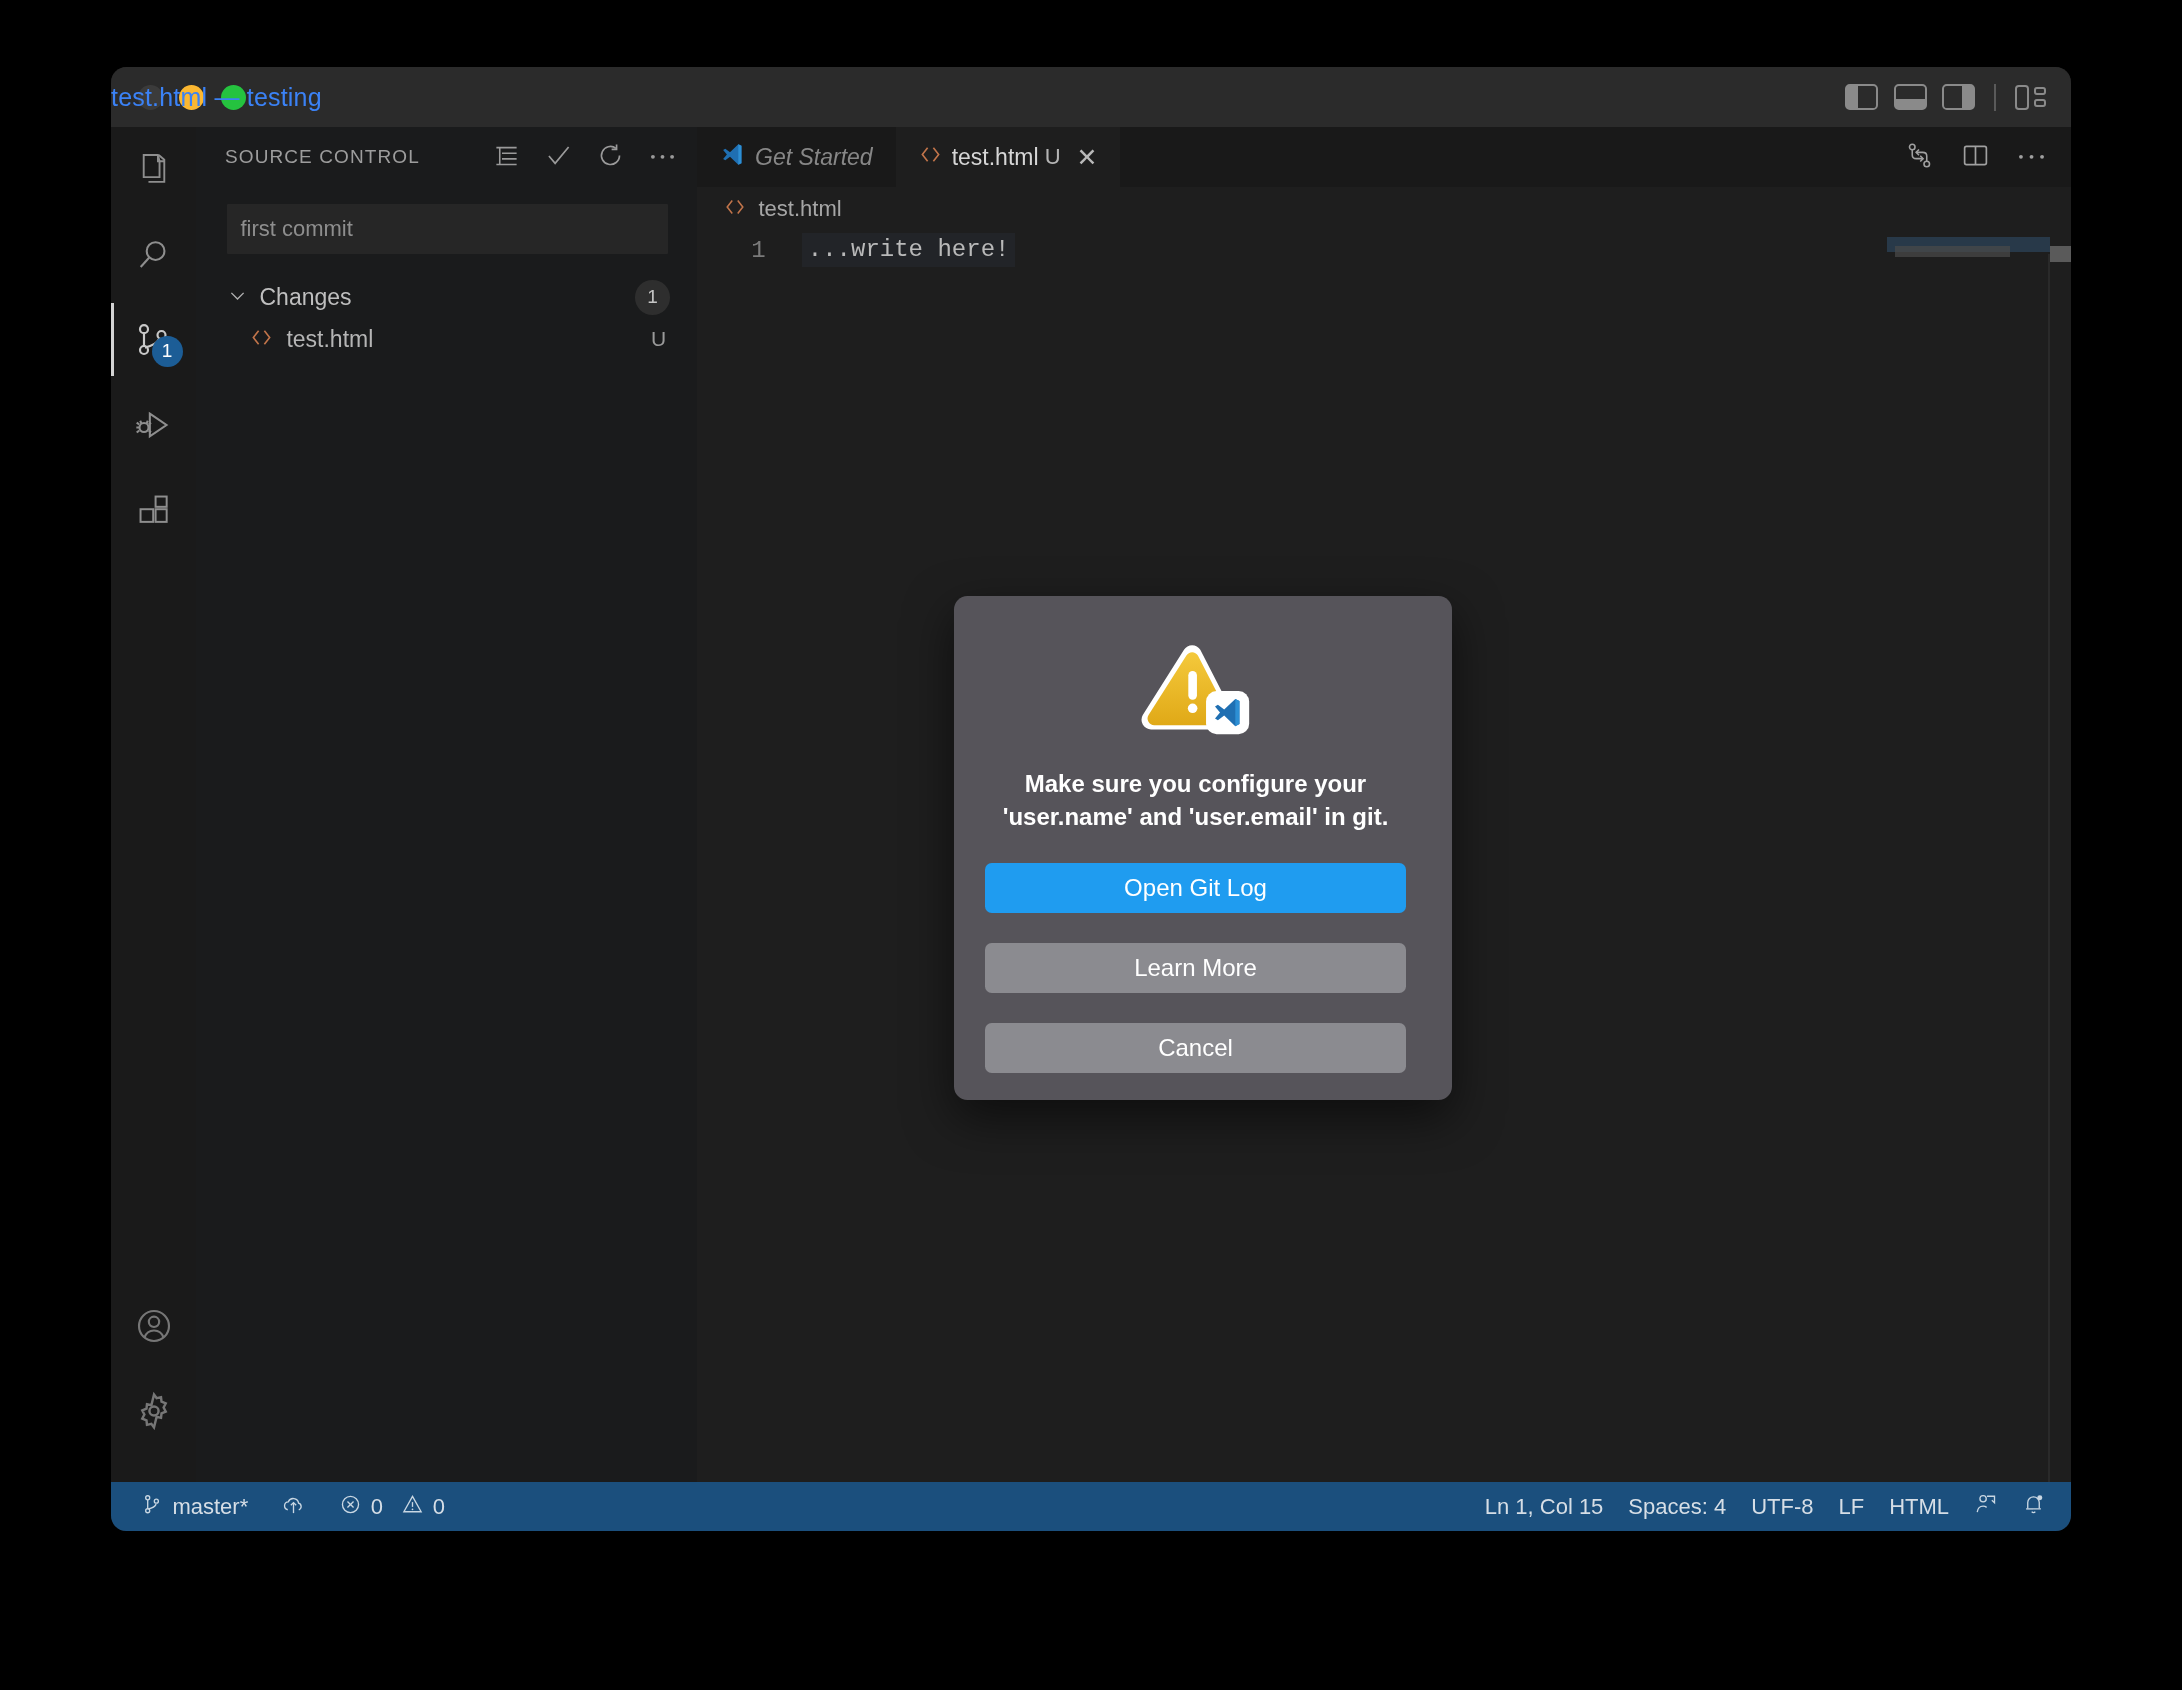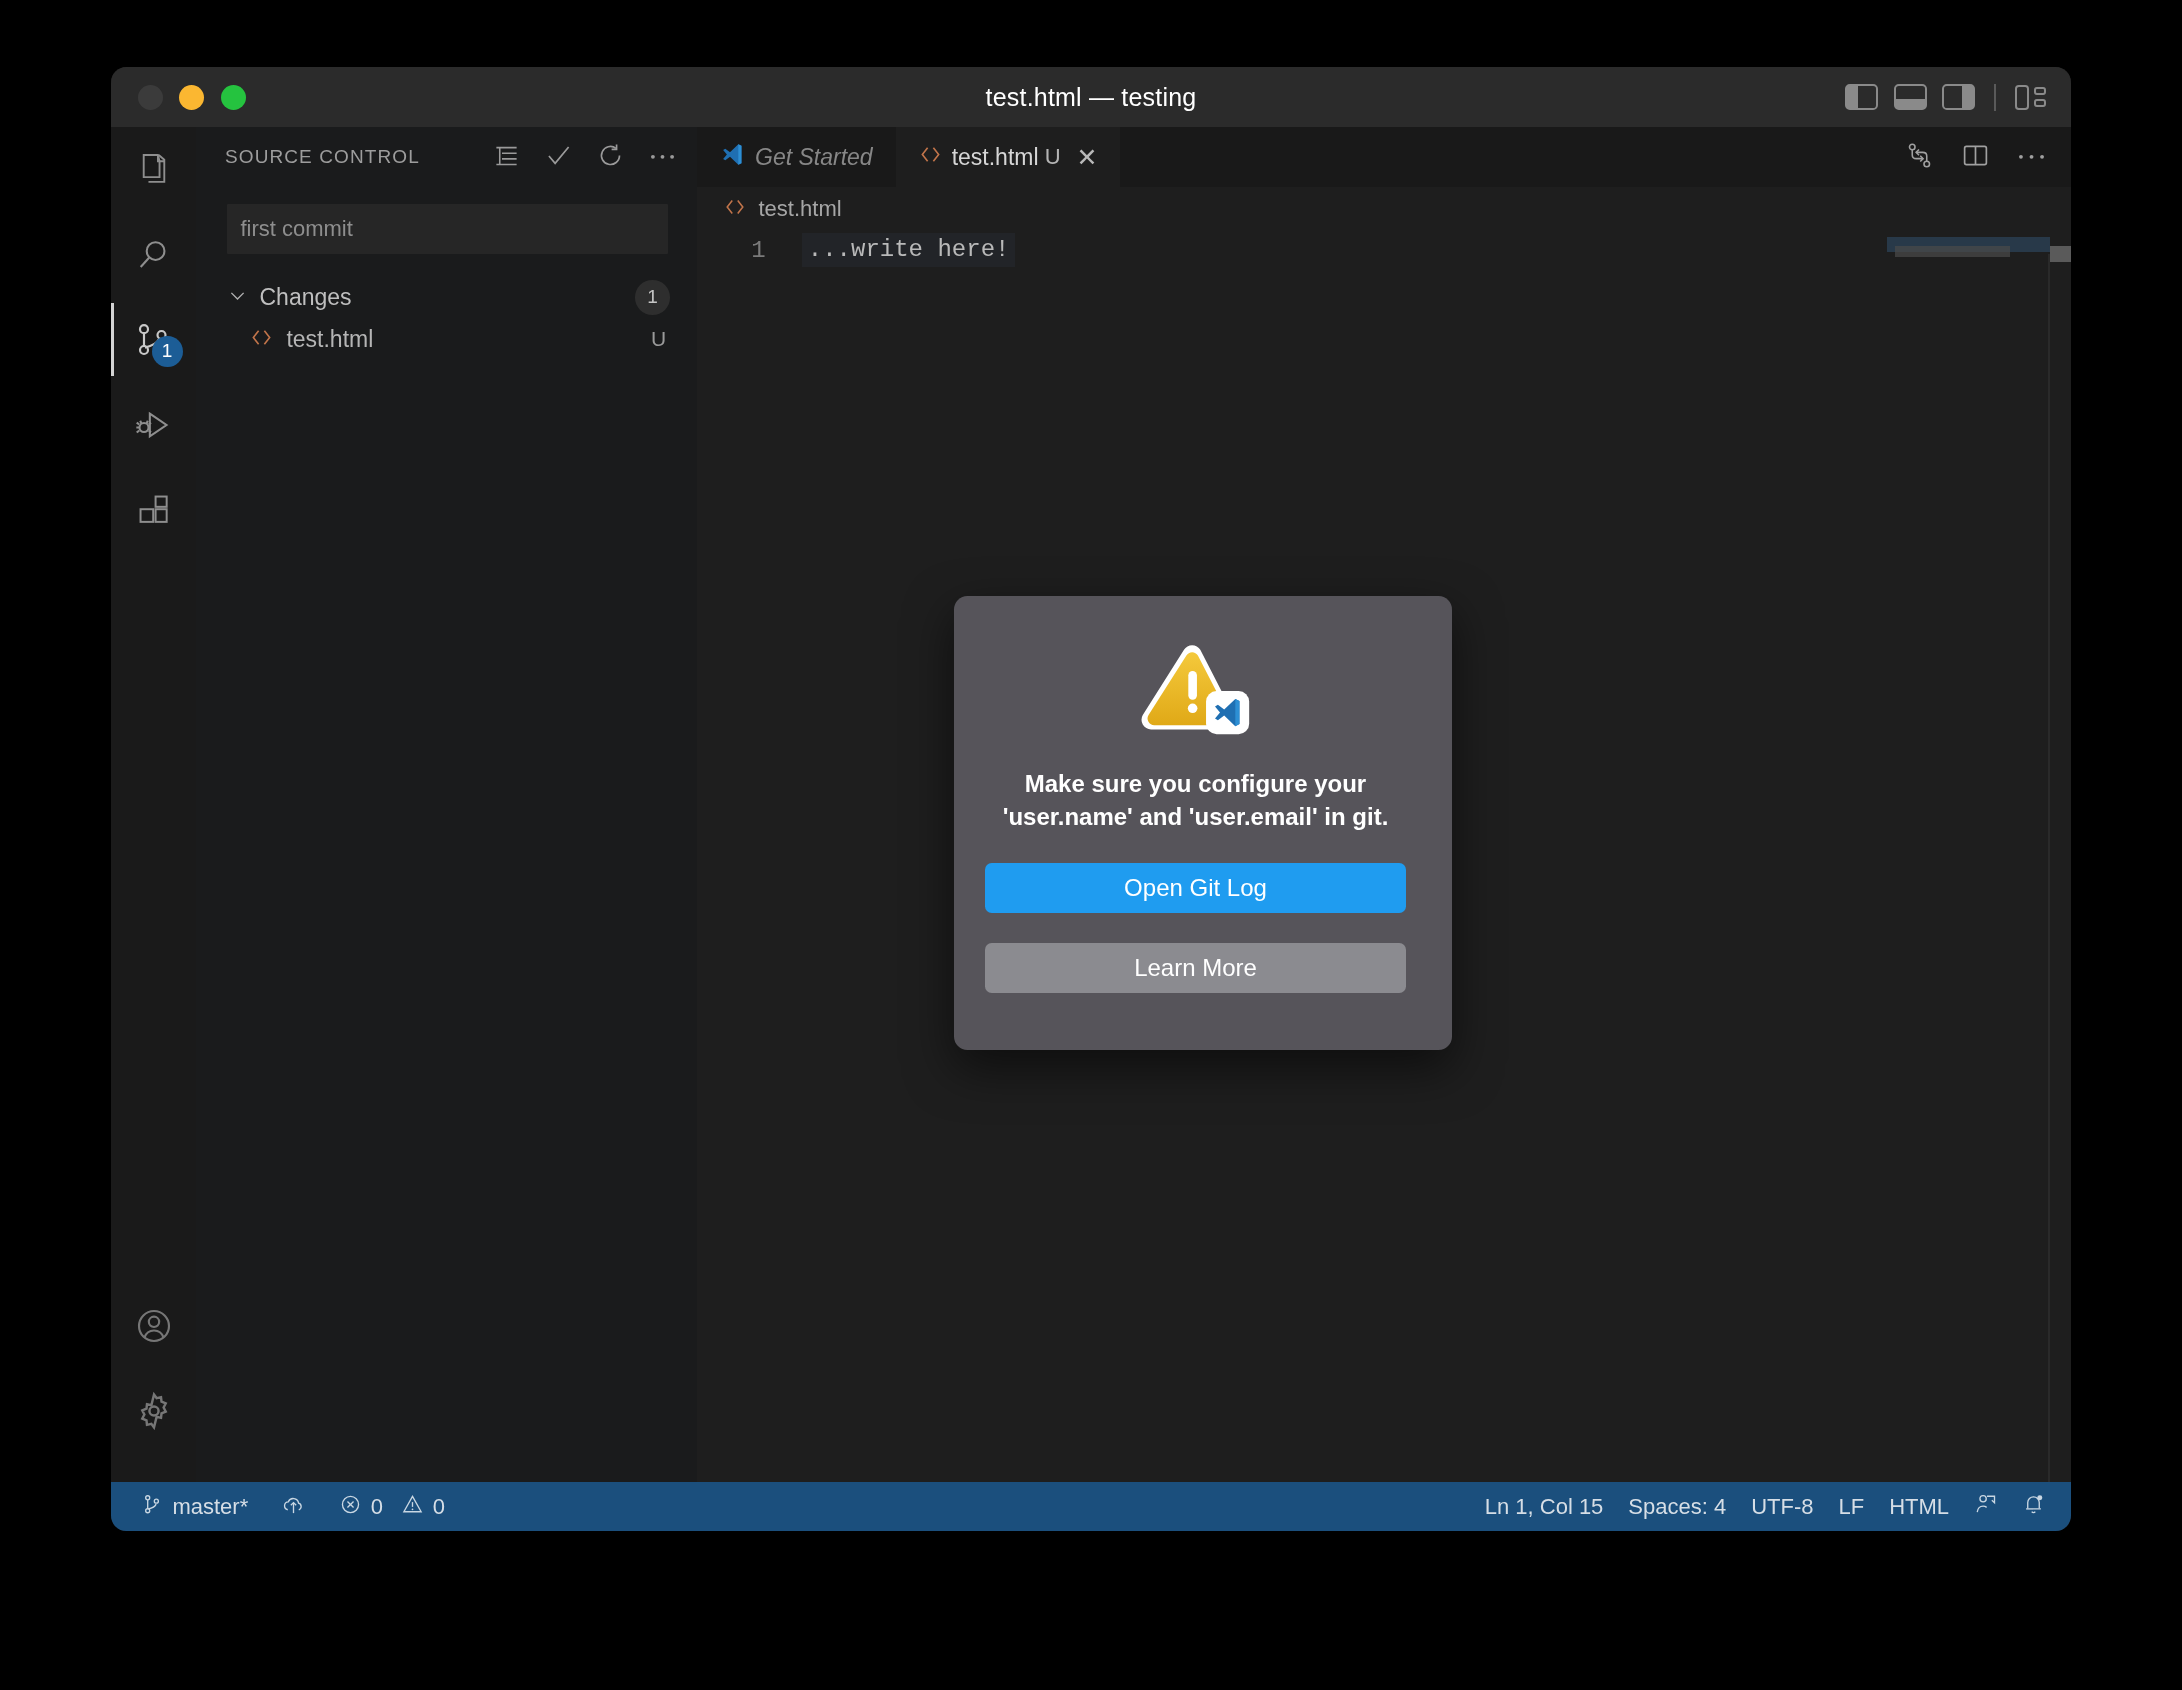--- a/index.html
+++ b/index.html
@@ -32,23 +32,23 @@
   .traffic {
     display: flex; gap: 16.3px;
     margin-left: 27px;
   }
   .tl { width: 25px; height: 25px; border-radius: 50%; }
   .tl-close  { background: #3b3b3b; }
   .tl-min    { background: #fbb731; }
   .tl-max    { background: #25c33f; }
   #win-title {
     position: absolute; left: 0; right: 0;
-    text-align: center;
+    text-align: left;
     font-size: 25px;
-    color: #ffffff;
+    color: #3b82f6;
     letter-spacing: 0.2px;
     pointer-events: none;
   }
   #layout-controls {
     position: absolute; right: 25px;
     display: flex; align-items: center; gap: 15.4px;
   }
   .lc { width: 33px; height: 26px; border-radius: 4.8px; border: 2.4px solid #8a8a8a; position: relative; }
   .lc-left::before  { content:""; position:absolute; left:0; top:0; bottom:0; width:10.6px; background:#8a8a8a; }
   .lc-bottom::before{ content:""; position:absolute; left:0; right:0; bottom:0; height:8.6px; background:#8a8a8a; }
@@ -629,17 +629,18 @@
             <path d="M17.6 2.2 9.6 9.9 5.1 6.5 3 7.6l3.6 4.4L3 16.4l2.1 1.1 4.5-3.4 8 7.7 3-1.5V3.7z" fill="#1f6fb2"></path>
             <path d="M17.6 2.2v19.6l3-1.5V3.7z" fill="#2d8fd4"></path>
           </g>
         </svg>
       </div>
 
       <div id="modal-message">Make sure you configure your 'user.name' and 'user.email' in git.</div>
 
       <button class="modal-btn primary">Open Git Log</button>
       <button class="modal-btn secondary">Learn More</button>
+      <button class="modal-btn cancel">Cancel</button>
     </div>
   </div>
 
 </div>
 
 
 </body></html>

